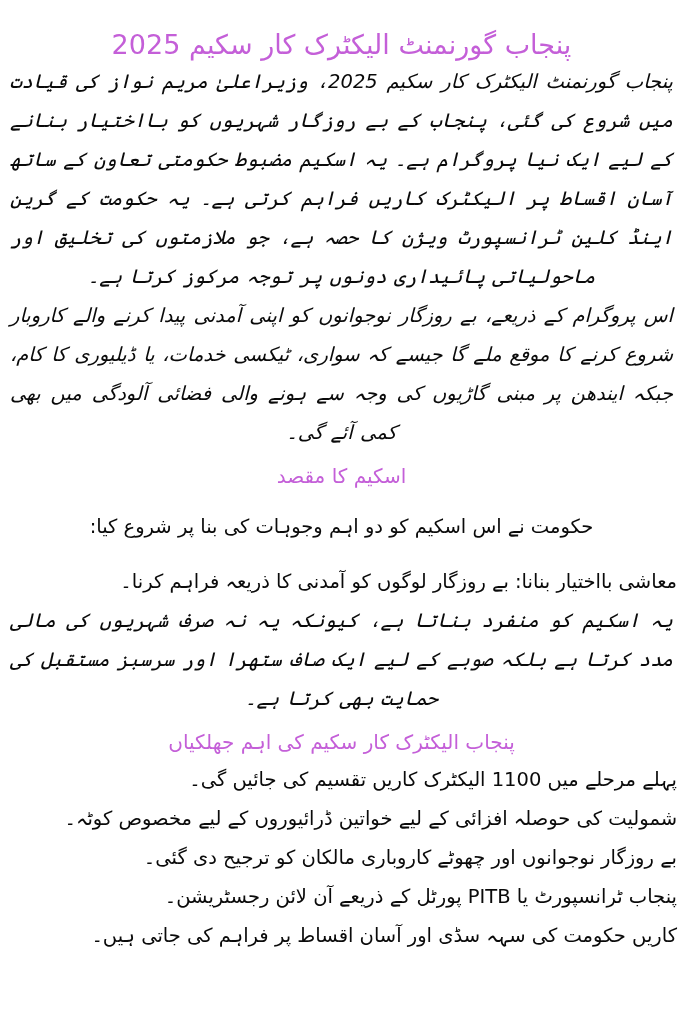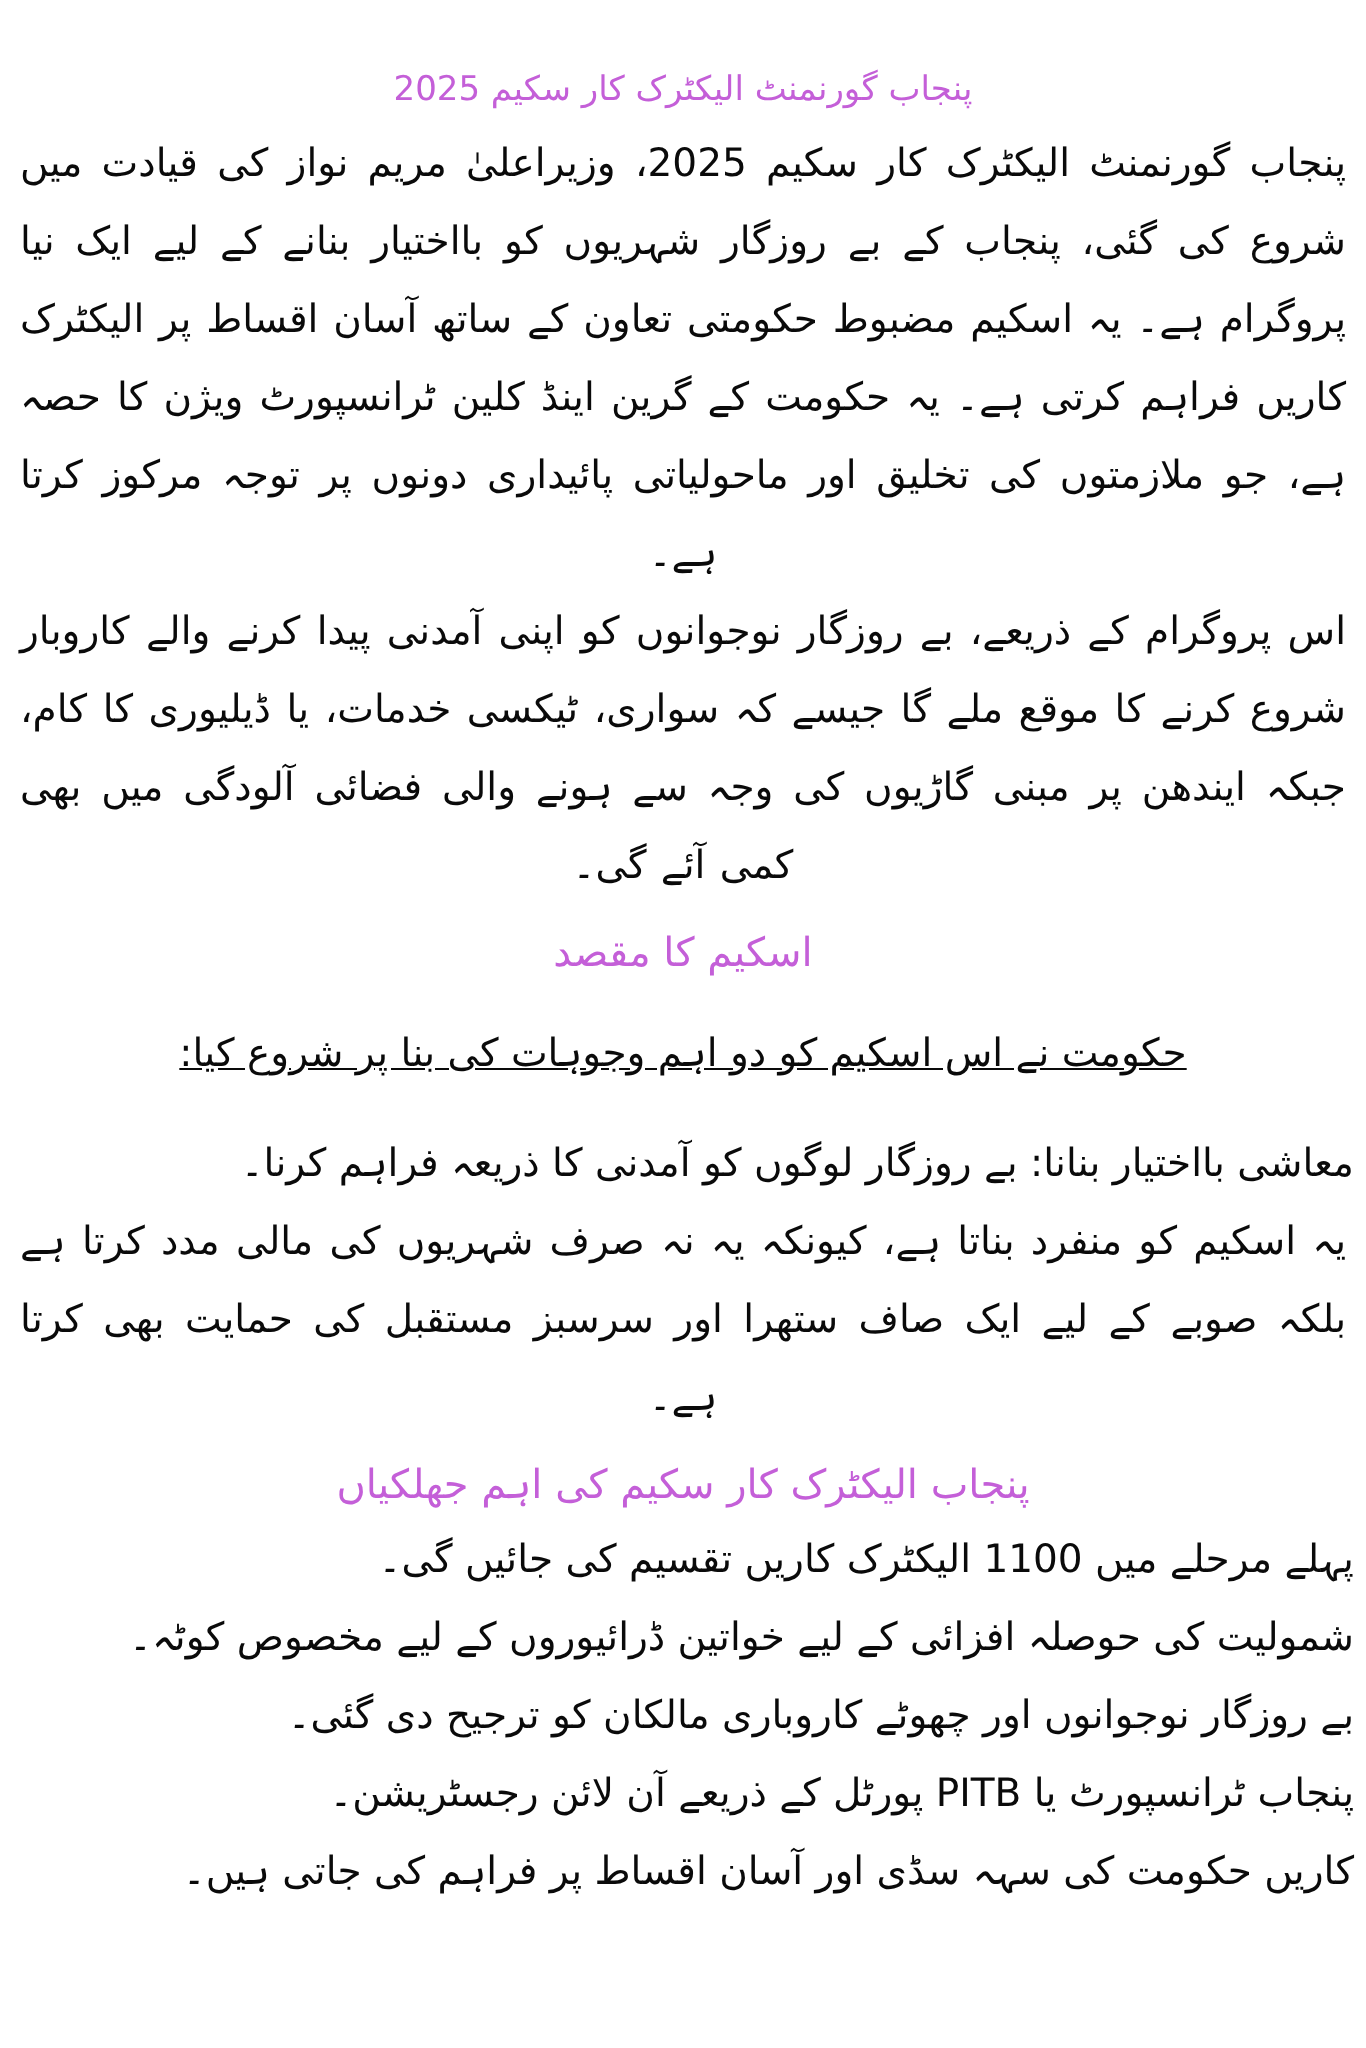--- a/index.html
+++ b/index.html
@@ -23,21 +23,21 @@
     height: 1024px;
     background: #ffffff;
     padding: 30px 6px 6px 6px;
     direction: rtl;
     text-align: center;
   }
 
   
   .doc-title {
     color: #c45fd8;
-    font-size: 17px;
+    font-size: 27px;
     line-height: 30px;
     font-weight: 400;
     margin: 0 0 2px 0;
     text-align: center;
     direction: rtl;
     unicode-bidi: isolate;
     white-space: nowrap;
   }
 
   .section-heading {
@@ -55,20 +55,21 @@
   .para {
     color: #0a0a0a;
     font-size: 19.5px;
     line-height: 39px;
     margin: 0;
     text-align: center;
     direction: rtl;
     unicode-bidi: isolate;
     letter-spacing: 0px;
     word-spacing: 1px;
+    font-style: italic;
   }
 
   .para.justified {
     text-align: justify;
     text-align-last: center;
     text-justify: inter-word;
     padding: 0 4px;
   }
 
   .bullet-line {
@@ -82,21 +83,20 @@
   }
 
   .lead-line {
     color: #0a0a0a;
     font-size: 19.5px;
     line-height: 39px;
     margin: 16px;
     text-align: center;
     direction: rtl;
     unicode-bidi: isolate;
-    text-decoration: underline;
   }
 </style>
 </head>
 <body>
 
 <div class="page">
 
   <h1 class="doc-title">پنجاب گورنمنٹ الیکٹرک کار سکیم 2025</h1>
 
   <p class="para justified">پنجاب گورنمنٹ الیکٹرک کار سکیم 2025، وزیراعلیٰ مریم نواز کی قیادت میں شروع کی گئی، پنجاب کے بے روزگار شہریوں کو بااختیار بنانے کے لیے ایک نیا پروگرام ہے۔ یہ اسکیم مضبوط حکومتی تعاون کے ساتھ آسان اقساط پر الیکٹرک کاریں فراہم کرتی ہے۔ یہ حکومت کے گرین اینڈ کلین ٹرانسپورٹ ویژن کا حصہ ہے، جو ملازمتوں کی تخلیق اور ماحولیاتی پائیداری دونوں پر توجہ مرکوز کرتا ہے۔</p>

